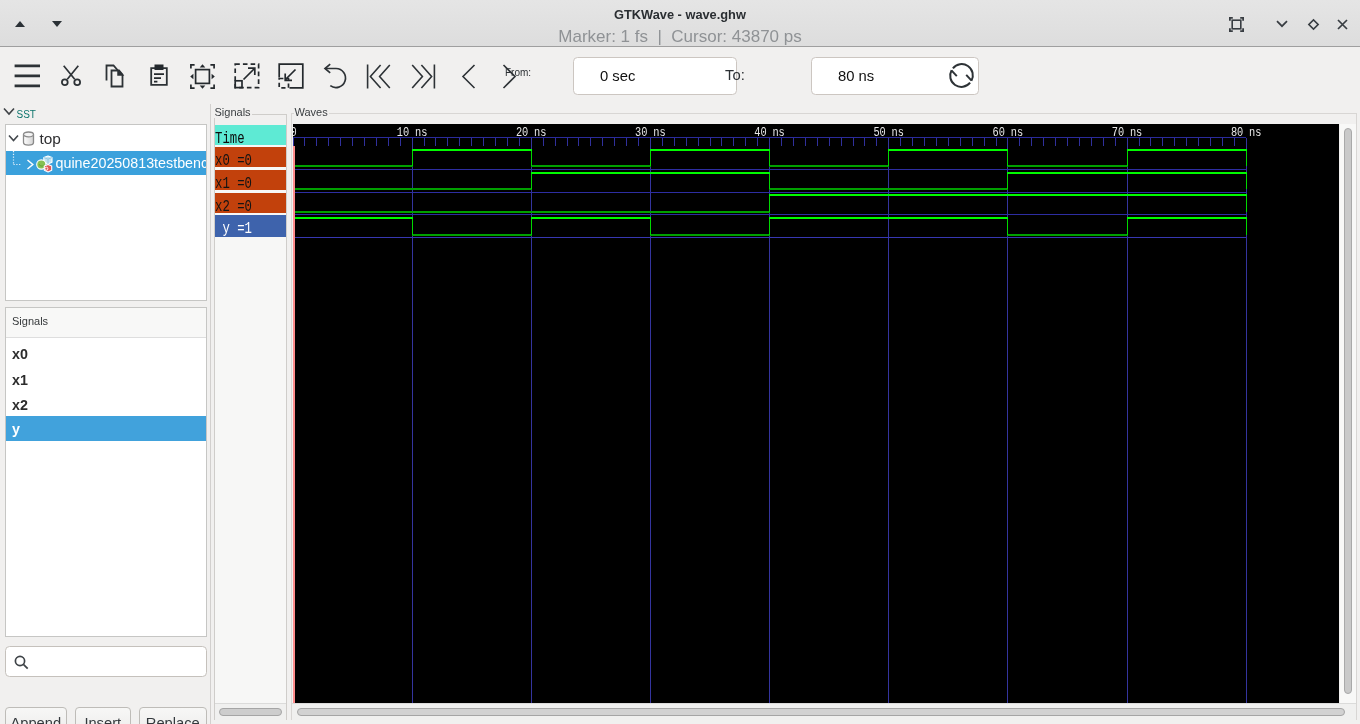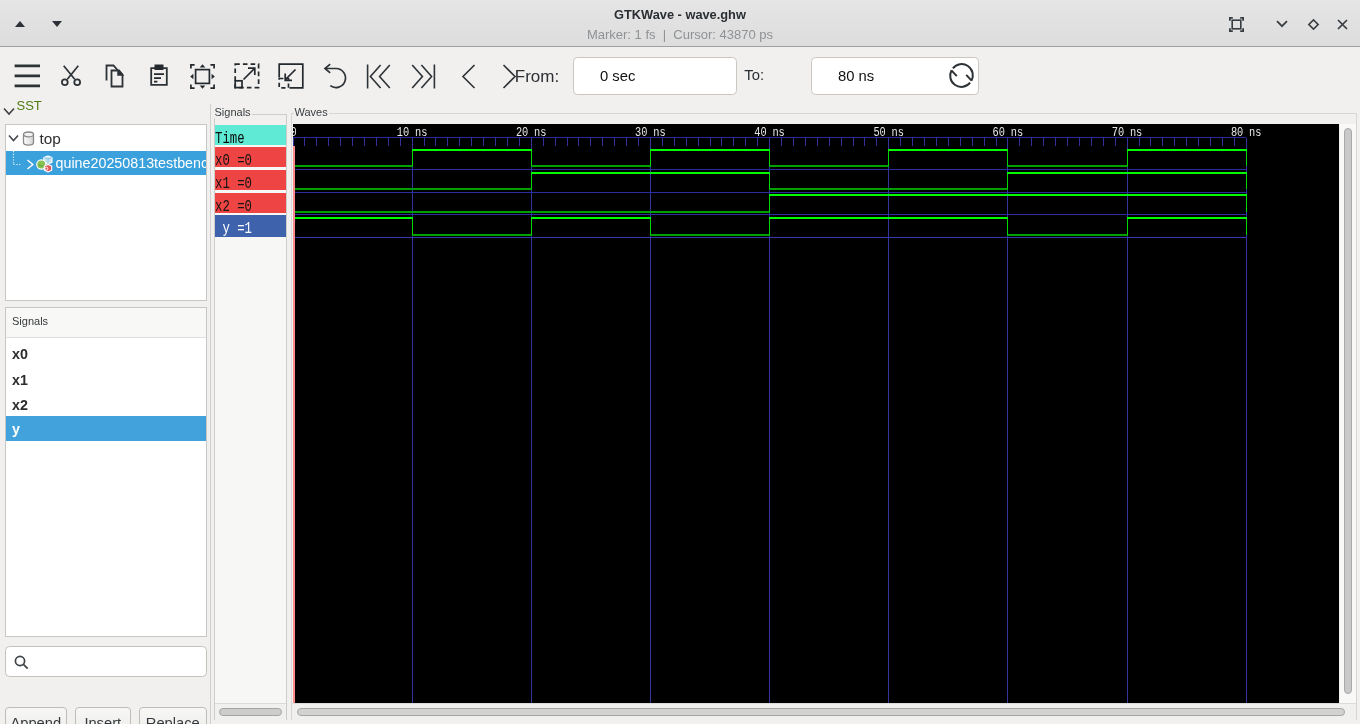--- a/index.html
+++ b/index.html
@@ -6,21 +6,21 @@
   html,body { width:1360px; height:724px; overflow:hidden; }
   body { position:relative; background:#f1f0ef; font-family:"Liberation Sans", sans-serif; }
   .abs { position:absolute; }
   svg { display:block; }
 
   
   #titlebar { left:0; top:0; width:1360px; height:47px;
     background:linear-gradient(#e5e5e5,#dddddd); border-bottom:1px solid #9f9f9f; }
   #title { left:0; top:7px; width:1360px; text-align:center; font-size:13.7px;
     font-weight:bold; color:#2a2e32; }
-  #subtitle { left:0; top:26.5px; width:1360px; text-align:center; font-size:13px; color:#8f9295; }
+  #subtitle { left:0; top:26.5px; width:1360px; text-align:center; font-size:17px; color:#8f9295; }
   .tri-up { width:0; height:0; border-left:5.7px solid transparent; border-right:5.7px solid transparent;
     border-bottom:6.3px solid #2b3136; left:15.4px; top:20.8px; }
   .tri-dn { width:0; height:0; border-left:5.7px solid transparent; border-right:5.7px solid transparent;
     border-top:6.3px solid #2b3136; left:51.5px; top:21.2px; }
 
   
   .panelframe { background:#ffffff; border:1px solid #c6c6c4; }
   .label13 { font-size:11px; color:#3a3e41; }
   .gtkframe { border:1px solid #d8d6d4; }
 
@@ -31,21 +31,21 @@
 
   
   .btn { top:687px; height:32.5px; background:linear-gradient(#f7f7f6,#ebeae9);
     border:1px solid #bebcb8; border-radius:4px; text-align:center;
     font-size:14.7px; color:#34393d; line-height:30px;margin-top:20px; }
 
   .input { top:57px; height:38px; background:#fff; border:1px solid #ccc6c1; border-radius:4.5px;
     font-size:14.8px; color:#101010; line-height:36px; padding-left:26px; }
 
   .mono { font-family:"Liberation Mono", monospace; }
-  .midrow { left:214.5px; width:71px; height:19.9px; background:#ef4444;
+  .midrow { left:214.5px; width:71px; height:19.9px; background:#c2410c;
     color:#141414; font-size:15.6px; padding-left:0.5px; padding-top:3.2px; overflow:hidden; white-space:pre; }
   .midrow b { display:inline-block; font-weight:normal; transform:scaleX(0.79); transform-origin:0 50%; }
 </style>
 </head>
 <body>
 
 <div class="abs" id="titlebar"></div>
 <div class="abs" id="title" style="font-size:12.8px">GTKWave - wave.ghw</div>
 <div class="abs" id="subtitle">Marker: 1 fs&nbsp; |&nbsp; Cursor: 43870 ps</div>
 <div class="abs tri-up"></div>
@@ -119,38 +119,38 @@
 </svg>
 
 <svg class="abs" style="left:460px;top:63px" width="16" height="27">
   <path d="M14.5 2L3 13.5 14.5 25" fill="none" stroke="#2d3236" stroke-width="1.6"></path>
 </svg>
 
 <svg class="abs" style="left:502px;top:63px" width="16" height="27">
   <path d="M1.5 2L13 13.5 1.5 25" fill="none" stroke="#2d3236" stroke-width="1.6"></path>
 </svg>
 
-<div class="abs" style="left:505px;top:67px;width:64px;text-align:center;font-size:17px;color:#2c3034">From:</div>
+<div class="abs" style="left:505px;top:67px;width:64px;text-align:left;font-size:10px;color:#2c3034">From:</div>
 <div class="abs input" style="left:573px;width:164px;">0 sec</div>
-<div class="abs" style="left:725px;top:67px;width:39px;text-align:right;font-size:14.8px;color:#2c3034">To:</div>
+<div class="abs" style="left:725px;top:67px;width:39px;text-align:left;font-size:14.8px;color:#2c3034">To:</div>
 <div class="abs input" style="left:767px;width:168px;margin-left:44px;">80 ns</div>
 
 <svg class="abs" style="left:947px;top:61px" width="29" height="29">
   <g fill="none" stroke="#2d3236" stroke-width="2">
       <path d="M5.9 7.3A11.2 11.2 0 0 1 24.4 19.8"></path>
       <path d="M19.2 13.9L24.6 19.6"></path>
       <path d="M23.1 21.7A11.2 11.2 0 0 1 4.6 9.2"></path>
       <path d="M9.8 15.1L4.4 9.4"></path>
     </g>
 </svg>
 
 <svg class="abs" style="left:3px;top:107px" width="12" height="9">
   <path d="M1 1.5l5 5.5 5-5.5" fill="none" stroke="#3f4347" stroke-width="1.6"></path>
 </svg>
-<div class="abs" style="left:16.5px;top:98px;font-size:13px;color:#4d7c0f">SST</div>
+<div class="abs" style="left:16.5px;top:109px;font-size:10px;color:#0f766e">SST</div>
 
 <div class="abs panelframe" style="left:5px;top:124px;width:202px;height:177px;"></div>
 
 <svg class="abs" style="left:8px;top:134px" width="11" height="9">
   <path d="M1 1.5l4.5 5 4.5-5" fill="none" stroke="#43484d" stroke-width="1.6"></path>
 </svg>
 <svg class="abs" style="left:22px;top:130.5px" width="13" height="15">
   <defs>
       <linearGradient id="cyl" x1="0" y1="0" x2="1" y2="0">
     <stop offset="0" stop-color="#fdfdfd"></stop>

